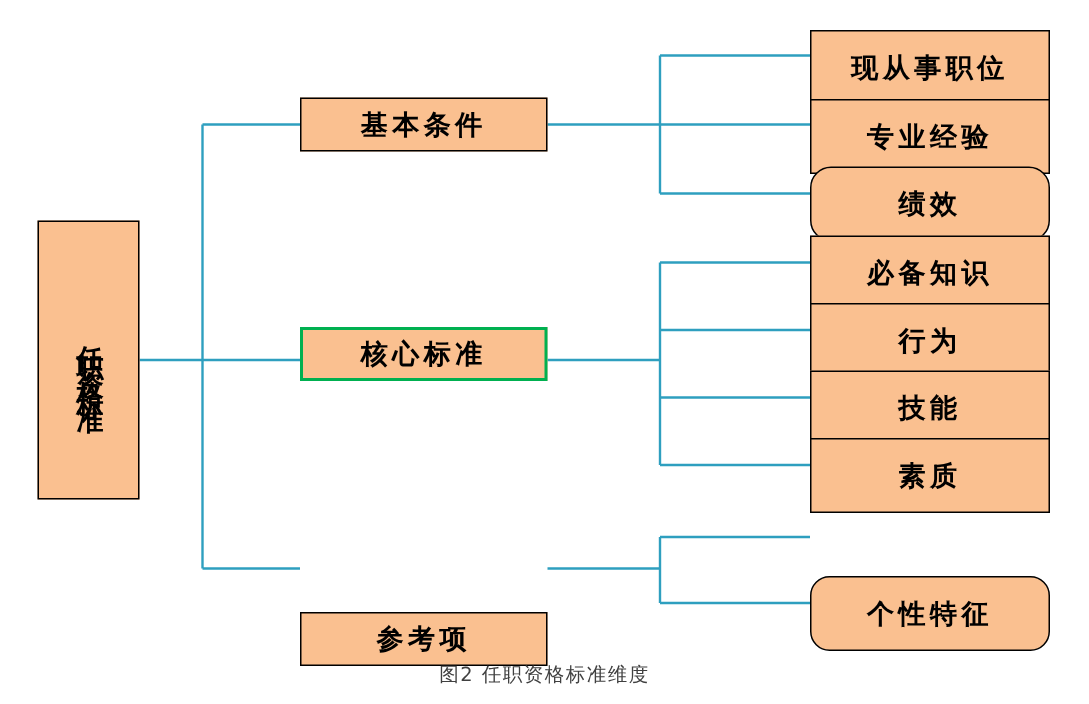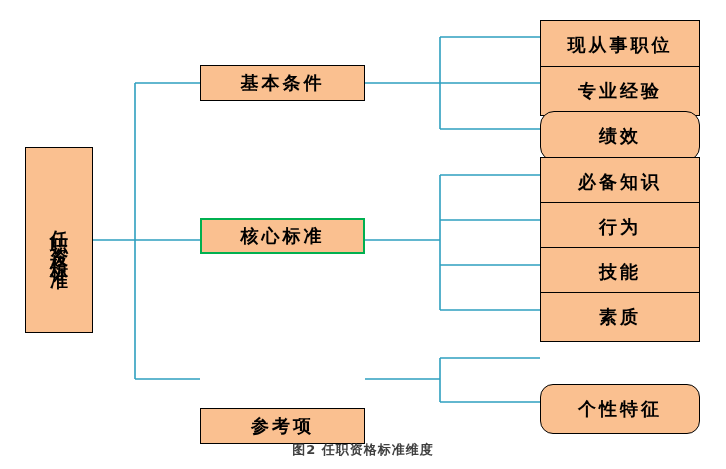--- a/index.html
+++ b/index.html
@@ -81,21 +81,20 @@
   .leaf-8 { top: 384px; border-radius: 13px; }
   .caption {
     position: absolute;
     left: 0;
     right: 0;
     bottom: 10px;
     text-align: center;
     font-size: 13px;
     color: var(--caption-color, #404040);
     letter-spacing: 1px;
-    font-weight: bold;
   }
 </style>
 </head>
 <body>
 
 <div id="stage">
 
   <svg class="connectors" viewBox="0 0 726 469" aria-hidden="true">
 
     <line x1="93" y1="240" x2="135" y2="240"></line>

